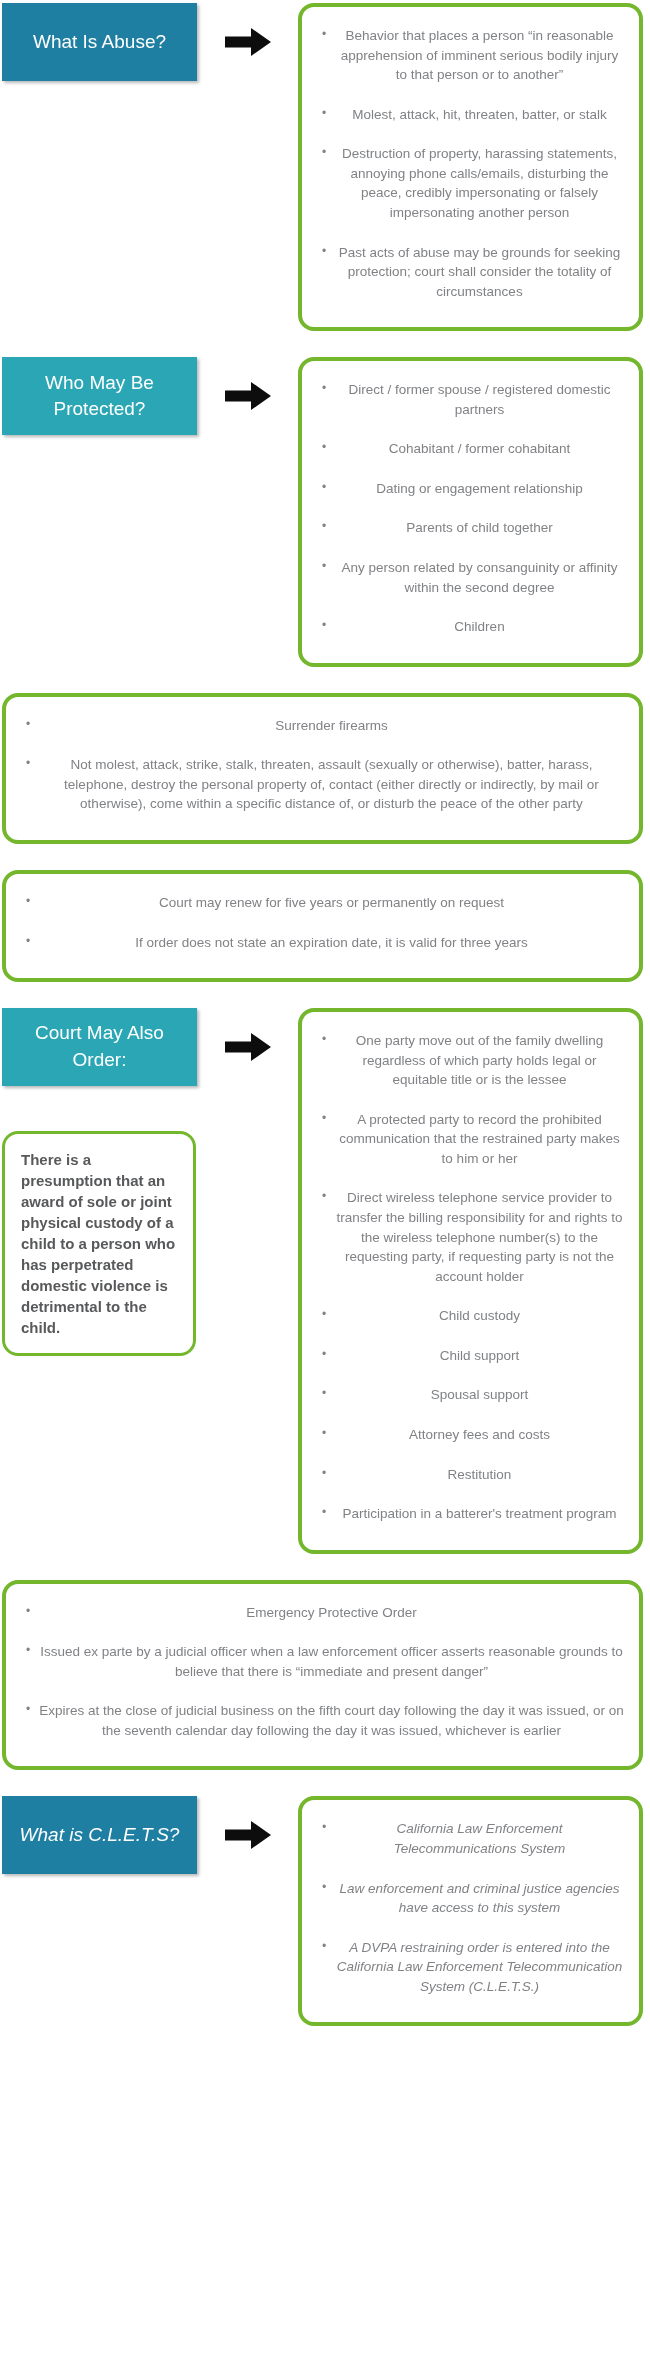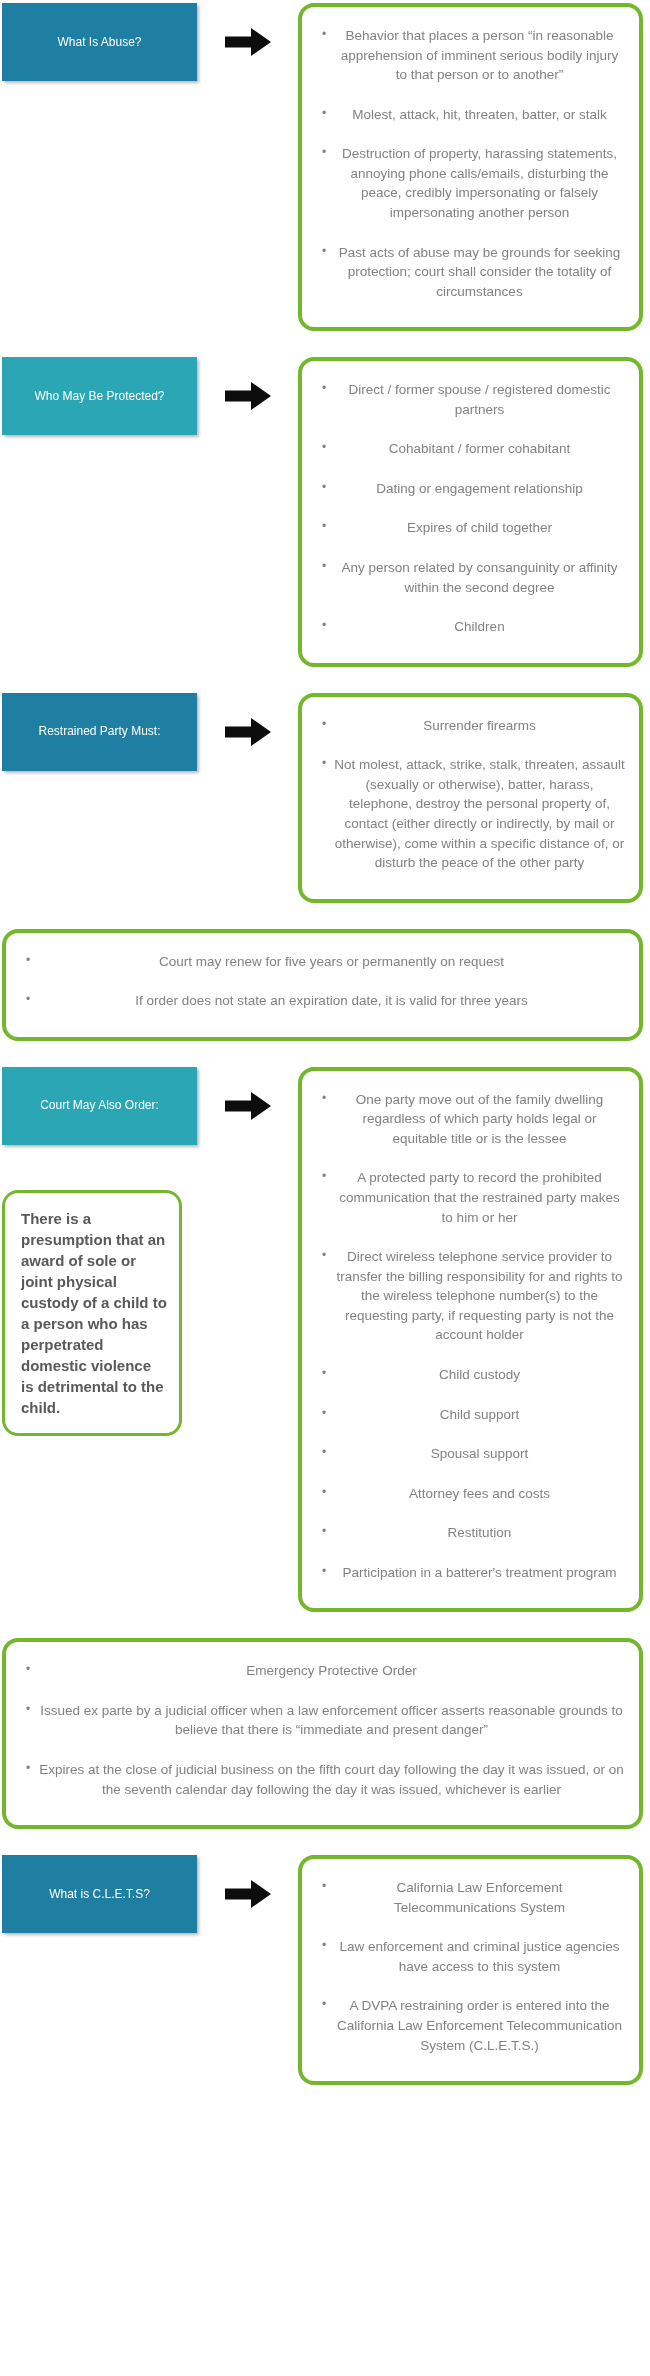--- a/index.html
+++ b/index.html
@@ -18,42 +18,42 @@
   }
   .page{
     width:650px;
     padding:3px 7px 10px 2px;
   }
   .row{
     display:flex;
     align-items:flex-start;
     margin-bottom:26px;
   }
-  .row:last-child{margin-bottom:0;}
+  .row:last-child{margin-bottom:0;font-style:italic;}
   .left-col{
     width:296px;
     flex:0 0 296px;
     display:flex;
     flex-direction:column;
   }
   .title-strip{
     display:flex;
     align-items:center;
   }
   .teal-box{
     width:195px;
     flex:0 0 195px;
     min-height:78px;
     display:flex;
     align-items:center;
     justify-content:center;
     text-align:center;
     padding:12px 14px;
     color:#ffffff;
-    font-size:12px;
+    font-size:19px;
     line-height:1.4;
     box-shadow:2px 2px 3px rgba(0,0,0,0.28);
   }
   .teal-dark{background:var(--teal-dark);}
   .teal-light{background:var(--teal-light);}
   .arrow-box{
     flex:1;
     display:flex;
     justify-content:center;
     align-items:center;
@@ -79,21 +79,21 @@
     line-height:1.45;
   }
   ul.bullets li::before{
     content:"\2022";
     position:absolute;
     left:1px;
     top:0;
     font-size:12px;
   }
   .note-box{
-    width:180px;
+    width:194px;
     margin-top:45px;
     border:3px solid var(--green);
     border-radius:16px;
     background:#ffffff;
     padding:15px 12px 15px 16px;
   }
   .note-text{
     color:var(--note-text);
     font-weight:bold;
     font-size:15px;
@@ -141,41 +141,28 @@
           </svg>
         </div>
       </div>
 
     </div>
     <div class="green-box">
       <ul class="bullets">
             <li>Direct / former spouse / registered domestic partners</li>
             <li>Cohabitant / former cohabitant</li>
             <li>Dating or engagement relationship</li>
-            <li>Expires of child together</li>
+            <li>Parents of child together</li>
             <li>Any person related by consanguinity or affinity within the second degree</li>
             <li>Children</li>
           </ul>
     </div>
   </section>
 
   <section class="row">
-    <div class="left-col">
-      <div class="title-strip">
-        <div class="teal-box teal-dark">
-          <span class="title-text">Restrained Party Must:</span>
-        </div>
-        <div class="arrow-box">
-          <svg class="arrow-svg" width="46" height="28" viewBox="0 0 46 28" aria-hidden="true">
-            <path d="M0 8.5 H26 V0 L46 14 L26 28 V19.5 H0 Z" fill="#0d0d0d"></path>
-          </svg>
-        </div>
-      </div>
-
-    </div>
     <div class="green-box">
       <ul class="bullets">
             <li>Surrender firearms</li>
             <li>Not molest, attack, strike, stalk, threaten, assault (sexually or otherwise), batter, harass, telephone, destroy the personal property of, contact (either directly or indirectly, by mail or otherwise), come within a specific distance of, or disturb the peace of the other party</li>
           </ul>
     </div>
   </section>
 
   <section class="row">
     <div class="green-box">

